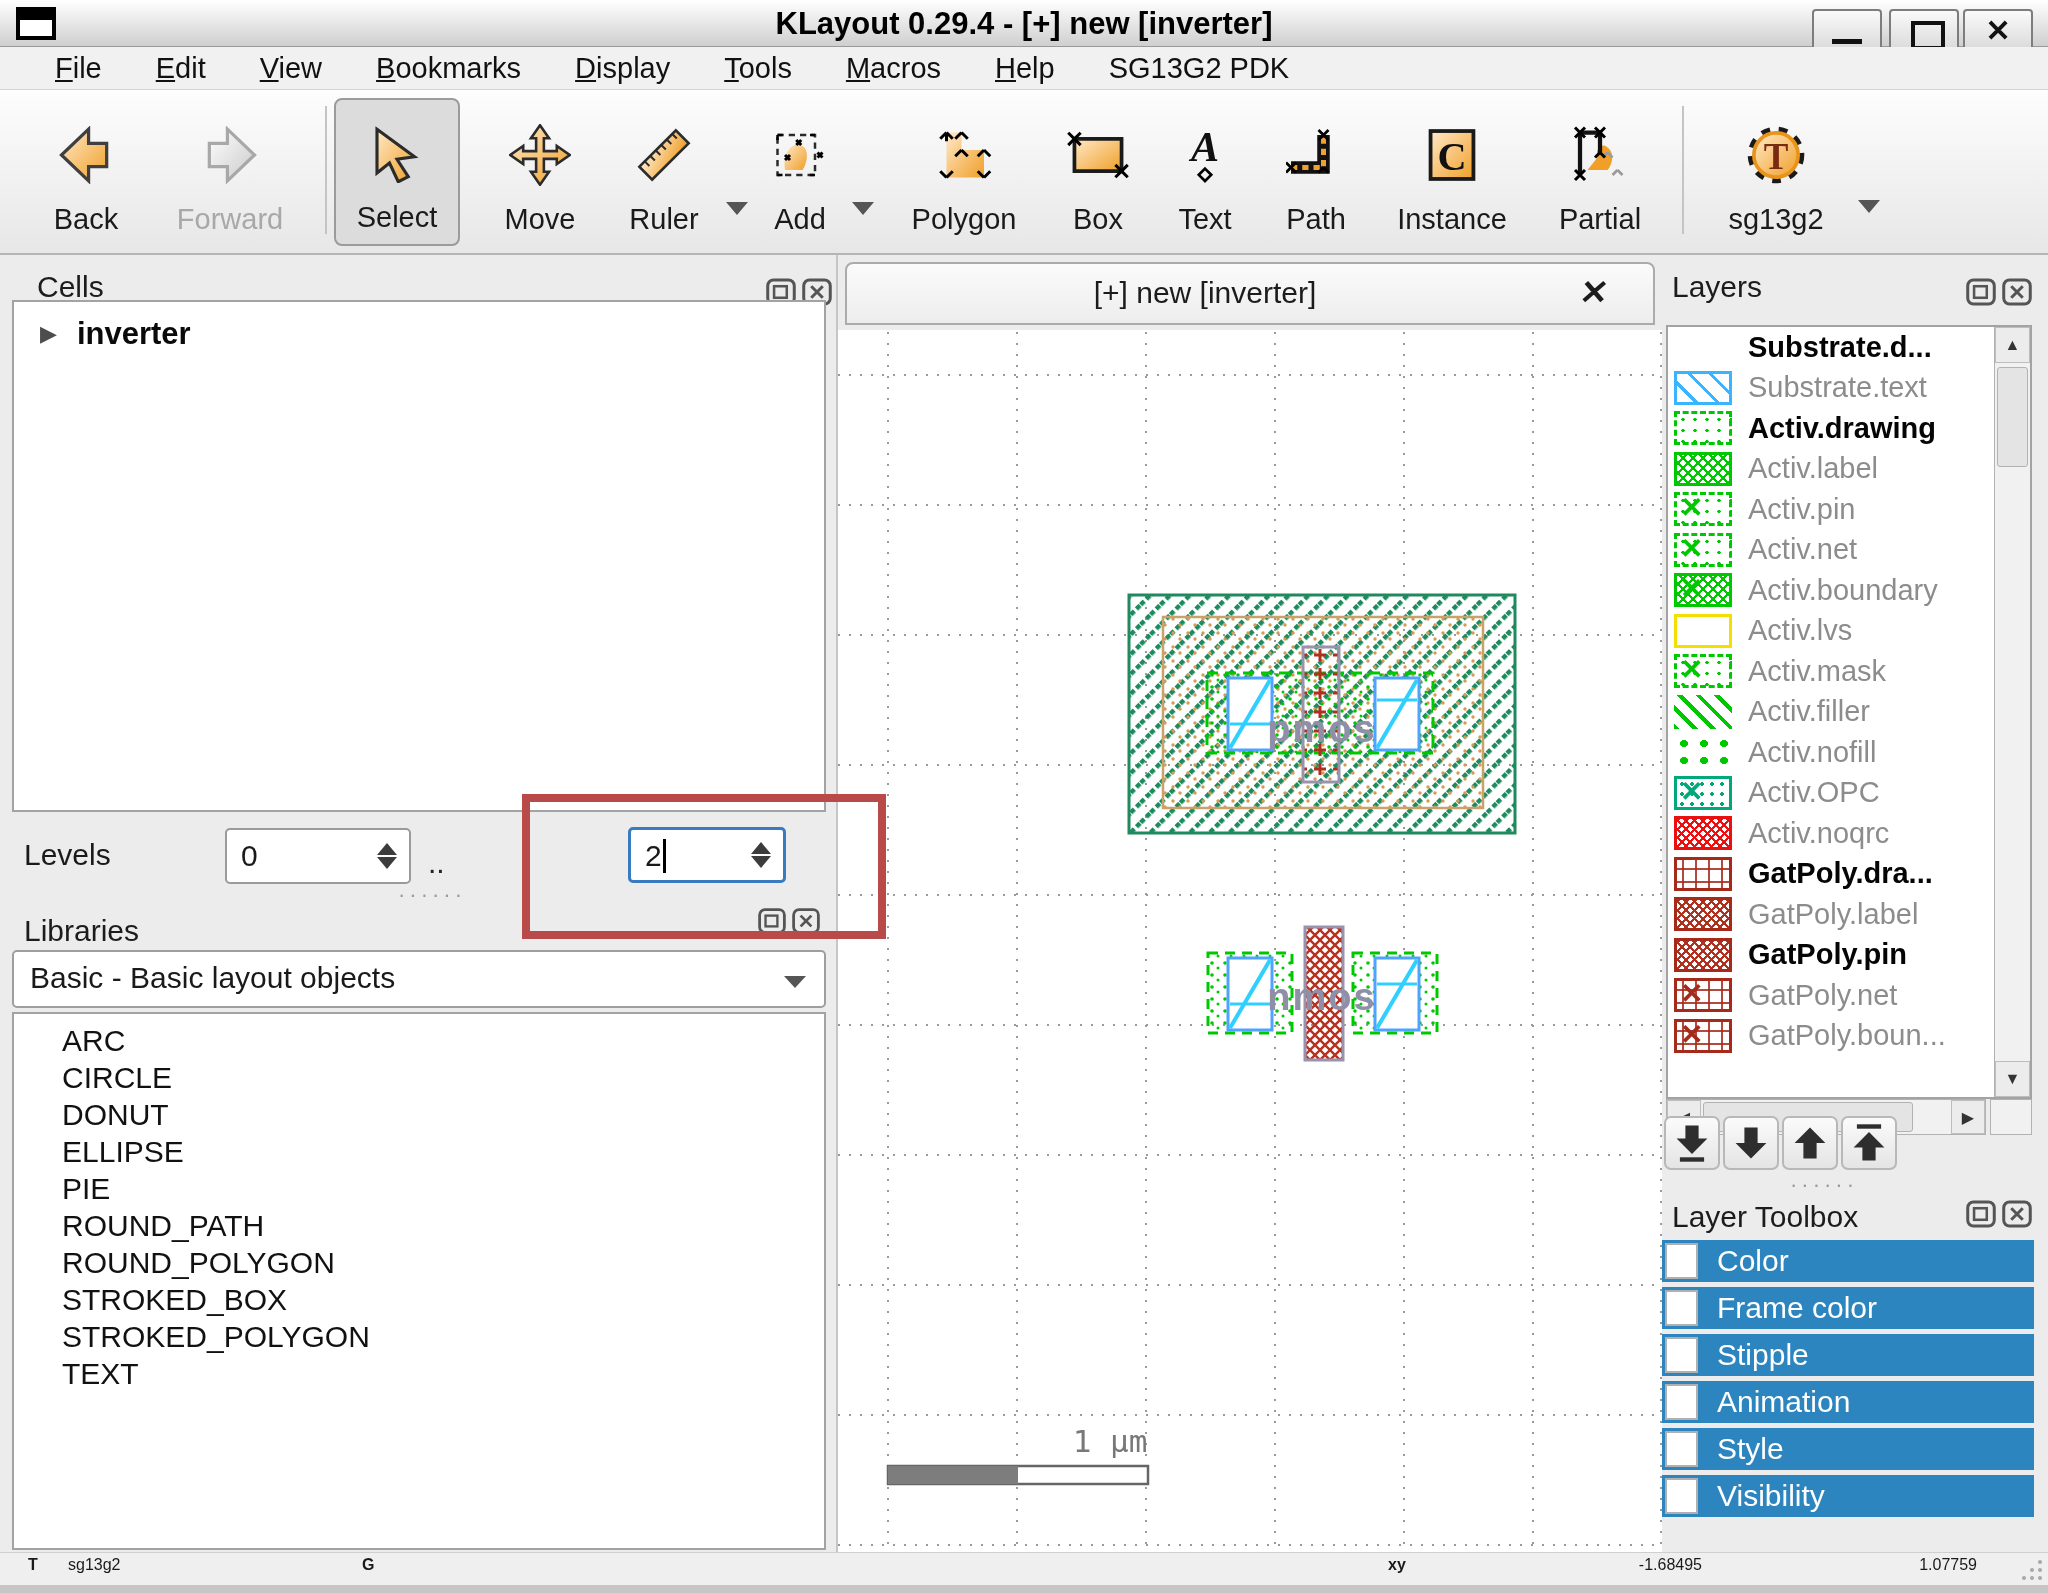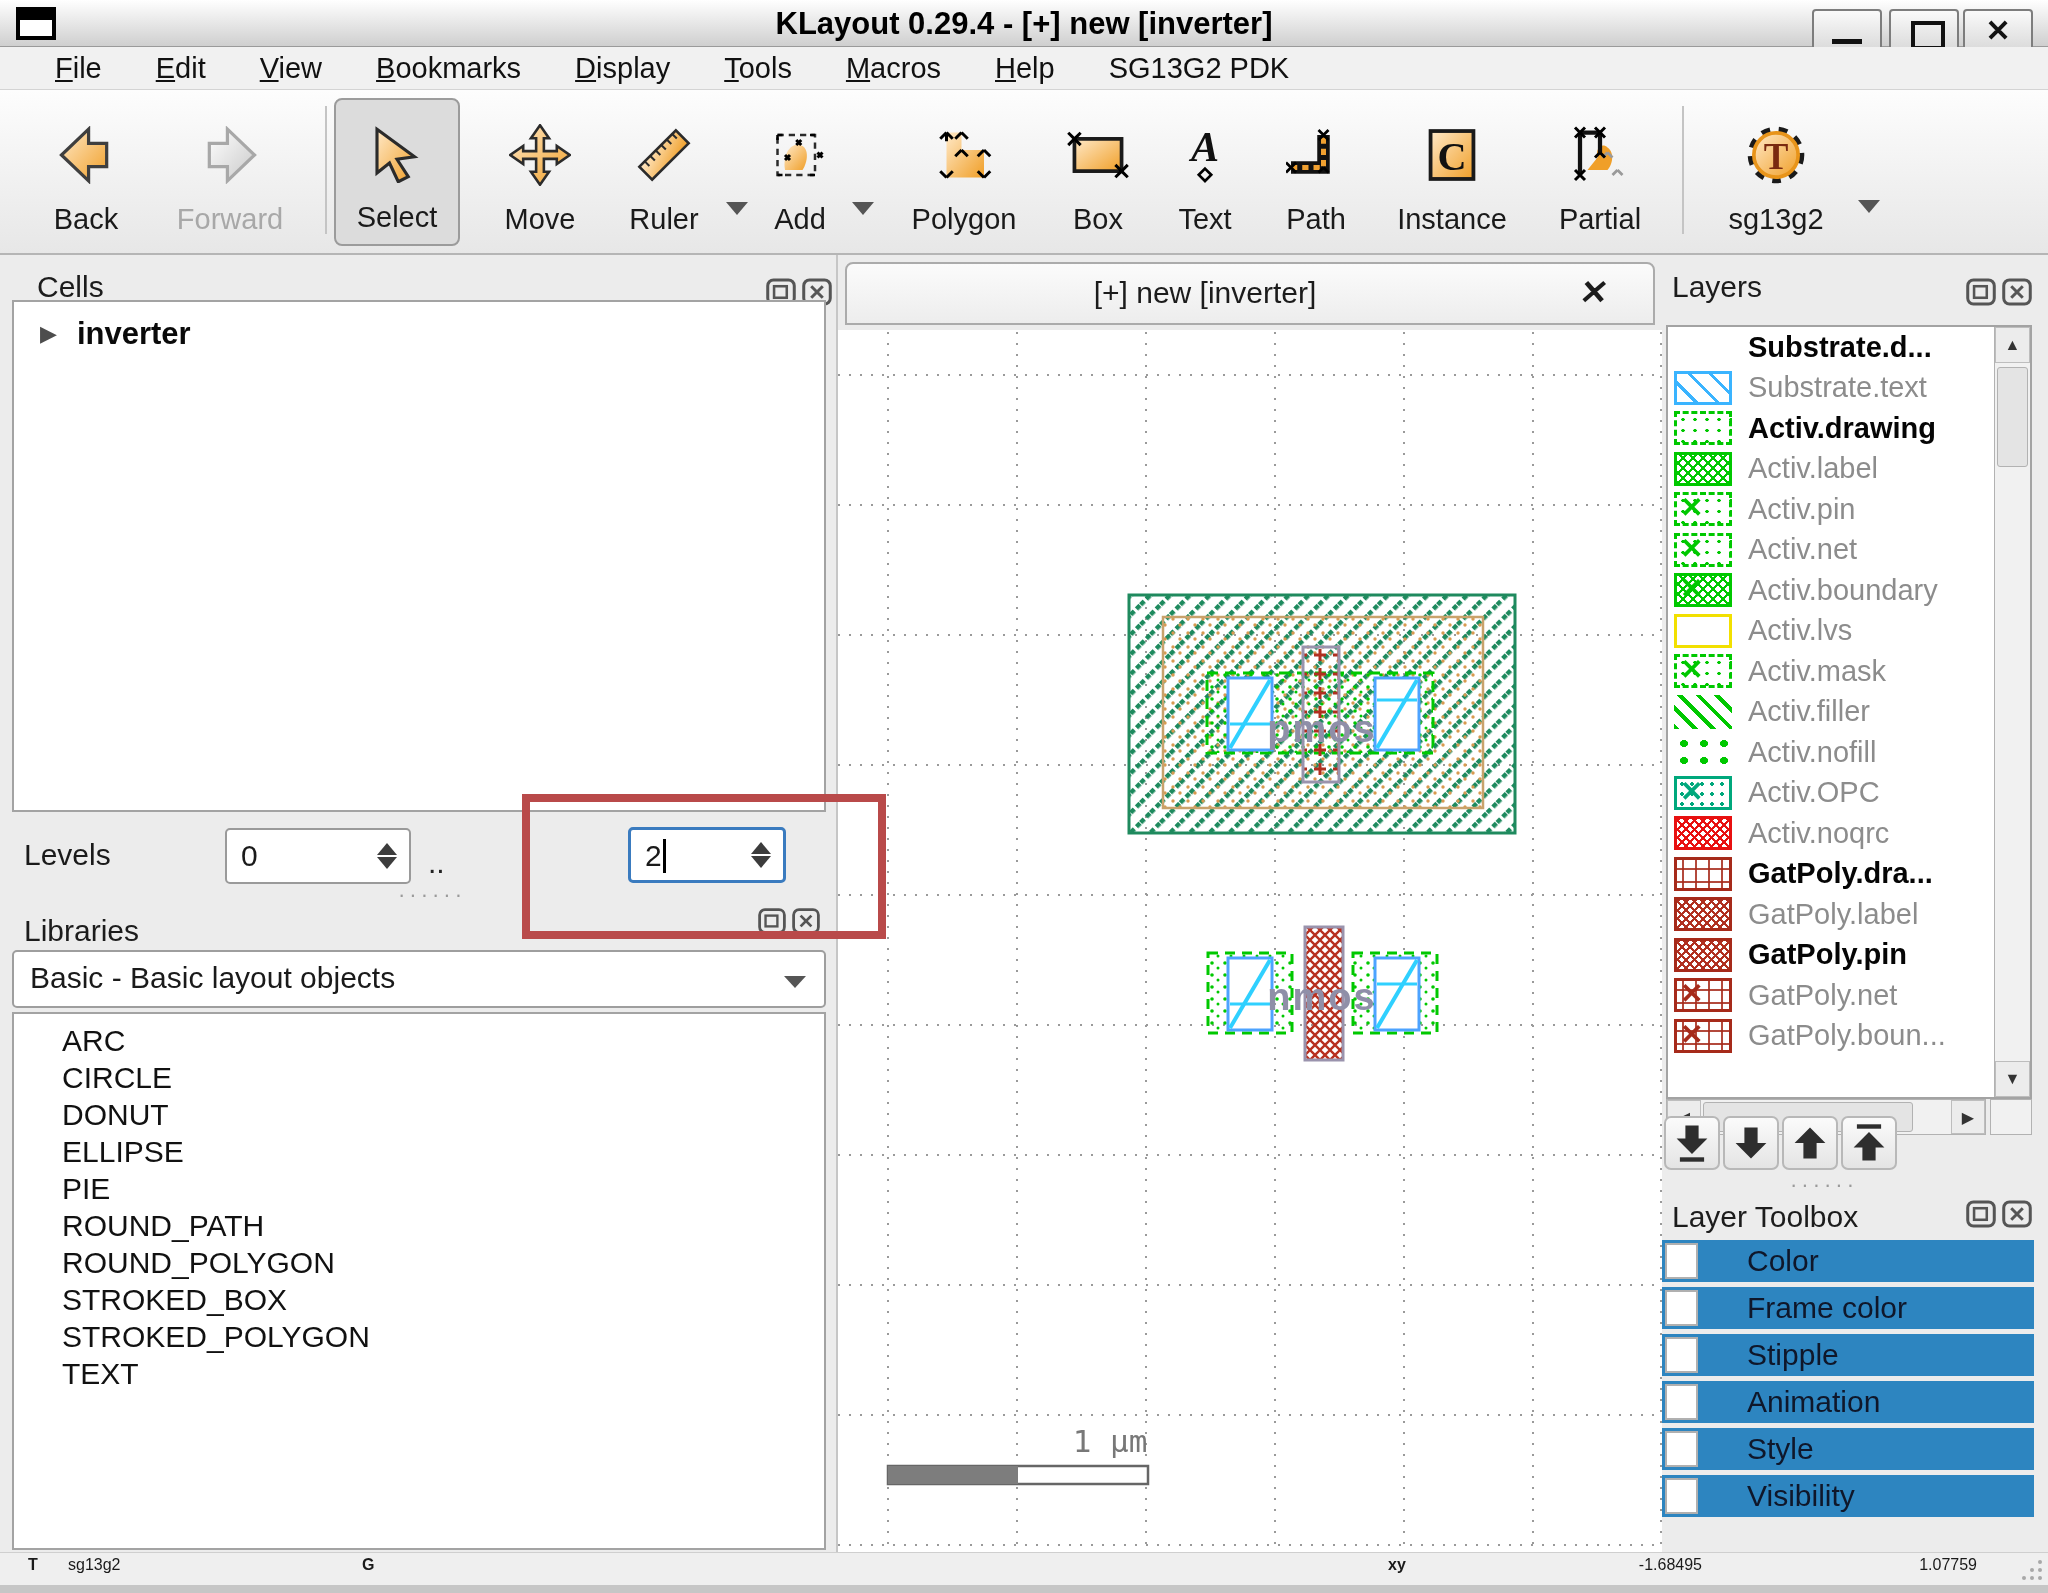--- a/index.html
+++ b/index.html
@@ -133,21 +133,21 @@
   .scroll-corner { position:absolute; left:1990px; top:1099px; width:42px; height:36px;
                    background:#f1f1f1; border:1px solid #b2b2b2; }
 
   
   .mv-btn { position:absolute; top:1116px; width:56px; height:54px; border:2px solid #b8b8b8; border-radius:7px;
             background:linear-gradient(#fbfbfb,#e4e4e4); display:flex; align-items:center; justify-content:center; }
 
   
   .tb-row { position:absolute; left:1662px; width:372px; height:42px; background:#2d85c0; }
   .tb-check { position:absolute; left:3px; top:3px; bottom:3px; width:33px; background:#fff; border:2px solid #b0b0b0; }
-  .tb-label { position:absolute; left:55px; top:4px; font-size:30px; color:#0f172a;margin-left:30px; }
+  .tb-label { position:absolute; left:55px; top:4px; font-size:30px; color:#ffffff; }
 
   
   .statusbar { position:absolute; left:0; top:1552px; width:2048px; height:33px; background:#efefef;
                border-top:1px solid #cfcfcf; font-size:29px; }
   .status-strip { position:absolute; left:0; top:1585px; width:2048px; height:8px; background:#c6c6c6; }
   .sb { position:absolute; top:1556px; }
   .sb.b { font-weight:bold; }
 
   
   .annotation { position:absolute; left:522px; top:794px; width:364px; height:145px;

